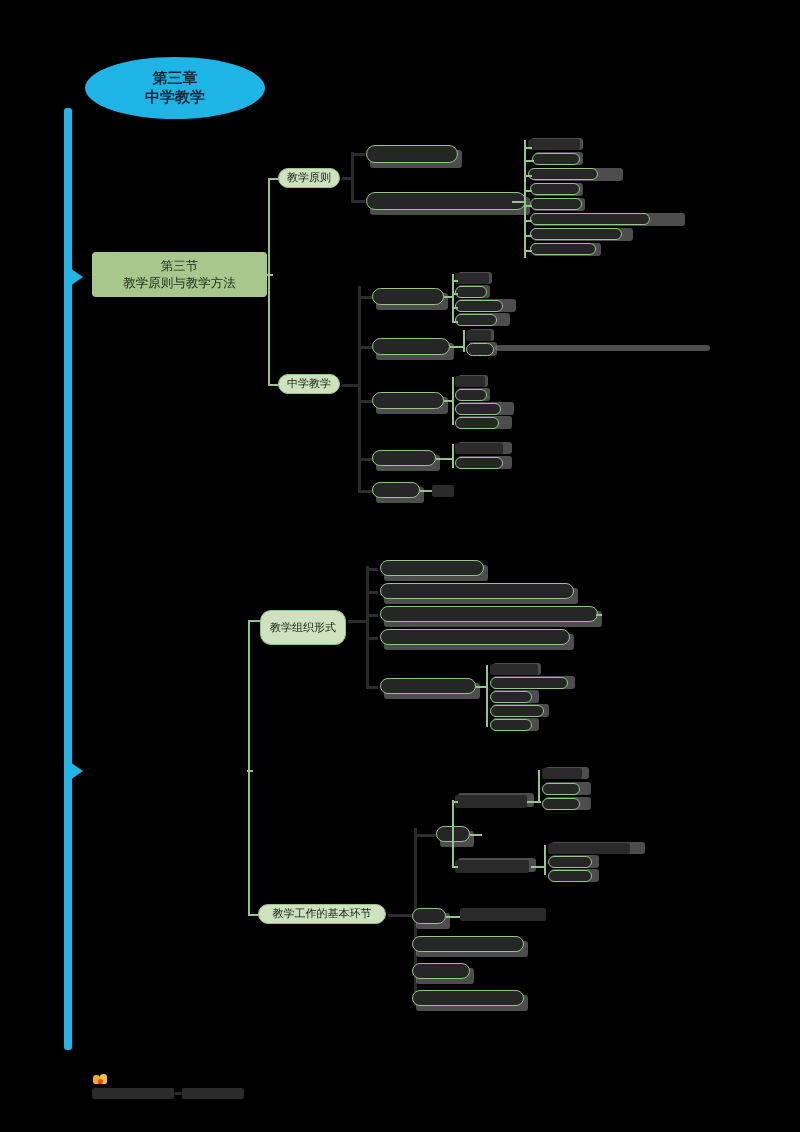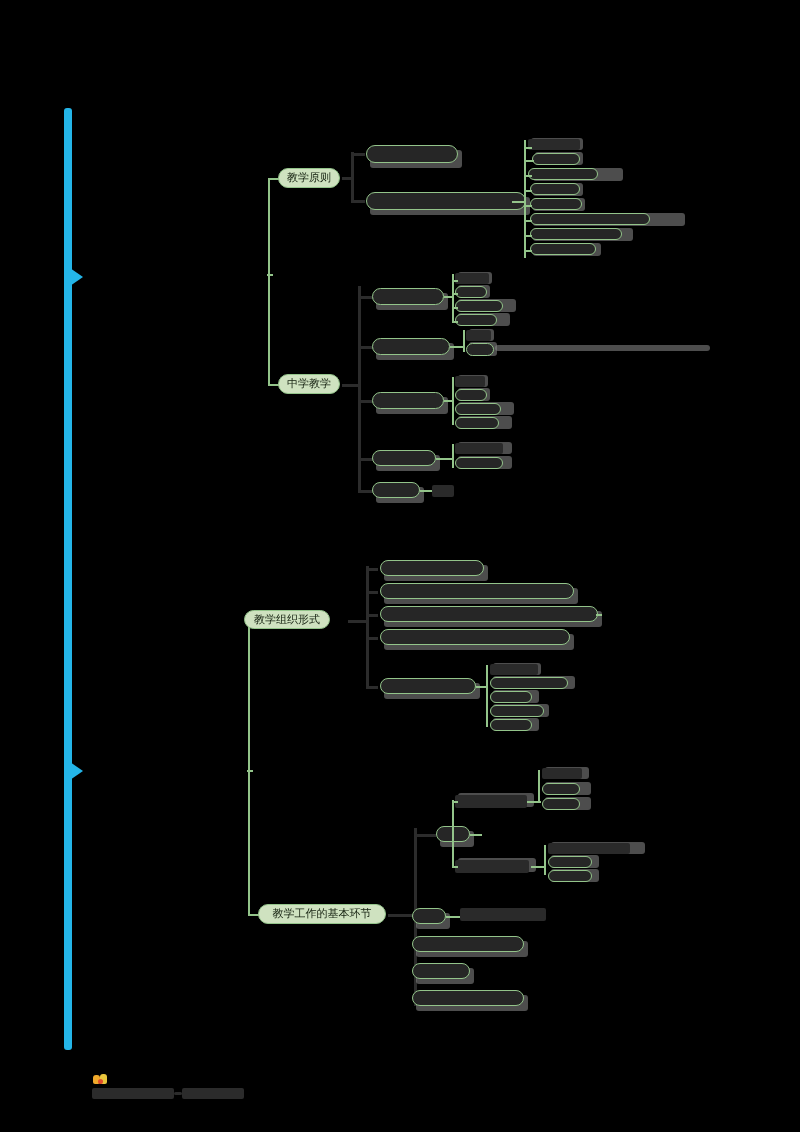--- a/index.html
+++ b/index.html
@@ -43,24 +43,28 @@
   .wm-logo .dot{position:absolute;left:6px;top:7px;width:5px;height:5px;background:#e24b2a;border-radius:50%;}
   .wm-txt{height:11px;background:#2b2b2b;border-radius:2px;}
 </style>
 </head>
 <body>
 
 <div id="page">
 
   <div class="spine" style="left:64px;top:108px;width:8px;height:942px;"></div>
 
+  <div class="root" style="left:85px;top:57px;width:180px;height:62px;">第三章
+中学教学</div>
 
   <div class="arrow" style="left:70px;top:268px;"></div>
   <div class="arrow" style="left:70px;top:762px;"></div>
 
+  <div class="section" style="left:92px;top:252px;width:175px;height:45px;">第三节
+教学原则与教学方法</div>
 
   <div class="ln v" style="left:268px;top:178px;height:207px;"></div>
   <div class="ln h" style="left:267px;top:274px;width:6px;"></div>
 
   <div class="ln h" style="left:268px;top:178px;width:12px;"></div>
   <div class="cat" style="left:278px;top:168px;width:62px;height:20px;">教学原则</div>
 
   <div class="ln h" style="left:268px;top:384px;width:12px;"></div>
   <div class="cat" style="left:278px;top:374px;width:62px;height:20px;">中学教学</div>
 
@@ -171,21 +175,21 @@
   <div class="shadow" style="left:376px;top:487px;width:48px;height:16px;"></div>
   <div class="leaf" style="left:372px;top:482px;width:48px;height:16px;"></div>
   <div class="ln h" style="left:420px;top:490px;width:14px;"></div>
   <div class="leaf plain" style="left:432px;top:485px;width:22px;height:12px;"></div>
 
 
   <div class="ln v" style="left:248px;top:620px;height:294px;"></div>
   <div class="ln h" style="left:247px;top:770px;width:6px;"></div>
 
   <div class="ln h" style="left:248px;top:620px;width:14px;"></div>
-  <div class="cat" style="left:244px;top:610px;width:86px;height:19px;">教学组织形式</div>
+  <div class="cat" style="left:260px;top:610px;width:86px;height:35px;">教学组织形式</div>
 
   <div class="ln h" style="left:248px;top:914px;width:12px;"></div>
   <div class="cat" style="left:258px;top:904px;width:128px;height:20px;">教学工作的基本环节</div>
 
   <div class="ln dark v" style="left:366px;top:566px;height:122px;"></div>
   <div class="ln dark h" style="left:348px;top:620px;width:20px;"></div>
 
   <div class="ln dark h" style="left:366px;top:568px;width:12px;"></div>
   <div class="shadow" style="left:384px;top:565px;width:104px;height:16px;"></div>
   <div class="leaf" style="left:380px;top:560px;width:104px;height:16px;"></div>

